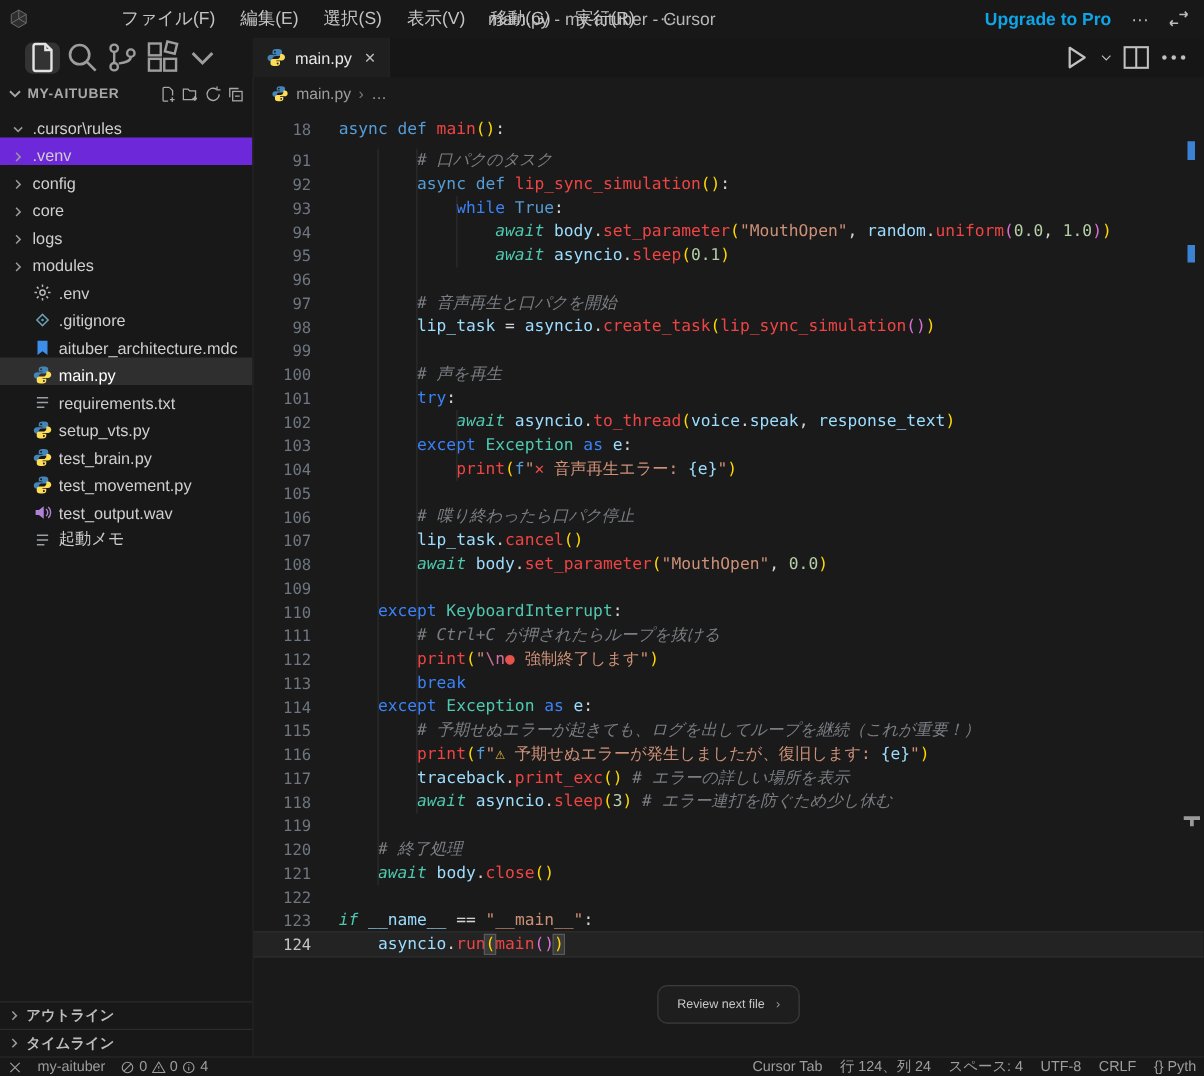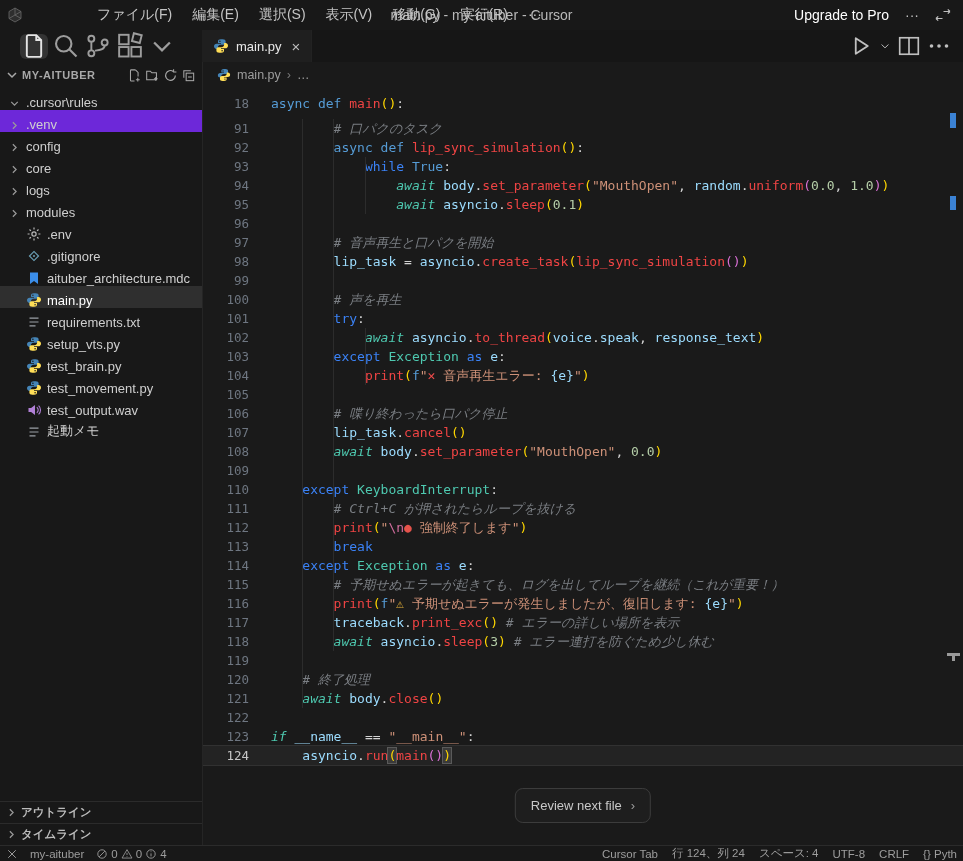--- a/index.html
+++ b/index.html
@@ -8,21 +8,21 @@
   .ic{display:inline-flex;align-items:center;justify-content:center}
   .ic svg{width:16px;height:16px;display:block}
 
   
   .titlebar{height:30px;background:#181818;display:flex;align-items:center;position:relative;font-size:14px}
   .logo{width:30px;display:flex;justify-content:center}
   .menus{display:flex;margin-left:58px;gap:2px;z-index:2}
   .menu{padding:3px 9px;border-radius:5px;color:#c4c4c4;cursor:default}
   .wintitle{position:absolute;left:0;right:0;text-align:center;color:#b9b9b9;z-index:1}
   .tb-right{margin-left:auto;display:flex;align-items:center;gap:16px;padding-right:12px;z-index:2;color:#bdbdbd}
-  .upgrade{font-weight:400;color:#ffffff}
+  .upgrade{font-weight:700;color:#0ea5e9}
 
   
   .row2{height:32px;display:flex;background:#181818}
   .iconbar{width:202px;flex-shrink:0;display:flex;align-items:center;gap:4px;padding-left:20px}
   .ib-btn{width:28px;height:25px;display:flex;align-items:center;justify-content:center;border-radius:6px;color:#9d9d9d}
   .ib-btn.active{background:#333333;color:#e4e4e4}
   .tabs{flex:1;display:flex;background:#161616}
   .tab{display:flex;align-items:center;gap:7px;padding:0 11px;background:#1f1f1f;color:#e8e8e8;border-right:1px solid #222}
   .tab .close{color:#bdbdbd;font-size:15px;margin-left:3px}
   .tab-actions{margin-left:auto;display:flex;align-items:center;gap:6px;padding-right:12px;color:#c0c0c0}
@@ -72,21 +72,21 @@
   .t.n{color:#b5cea8}
   .t.c{color:#7a7e83;font-style:italic}
   .t.p1{color:#ffd700}
   .t.p2{color:#da70d6}
   .t.ex{color:#f14c4c;font-weight:bold}
   .t.ec{color:#e5534b}
   .t.ew{color:#e8b339}
   .t.bh{background:#3a3a3a;outline:1px solid #5a5a5a}
   .review-btn{position:absolute;top:726px;left:50%;transform:translateX(-50%);
     display:flex;align-items:center;gap:9px;padding:9px 15px;border:1px solid #3c3c3c;border-radius:8px;
-    background:#1e1e1e;color:#c8c8c8;font-size:13px;cursor:pointer}
+    background:#1e1e1e;color:#c8c8c8;font-size:10px;cursor:pointer}
   .review-btn .chev{color:#9a9a9a}
   .ovr-mark{position:absolute;right:7px;width:6px;background:#3b82d4}
   .ovr-cursor{position:absolute;right:3px;width:13px;height:3px;background:#9a9a9a}
   .ovr-cursor::after{content:"";position:absolute;left:5px;top:3px;width:3px;height:5px;background:#9a9a9a}
 
   
   .statusbar{height:16px;background:#181818;border-top:1px solid #2b2b2b;display:flex;align-items:center;
     font-size:11.5px;color:#9d9d9d;padding:0 6px;gap:12px;white-space:nowrap}
   .statusbar .ic svg{width:12px;height:12px}
   .sb-item{display:flex;align-items:center;gap:3px;cursor:pointer}

